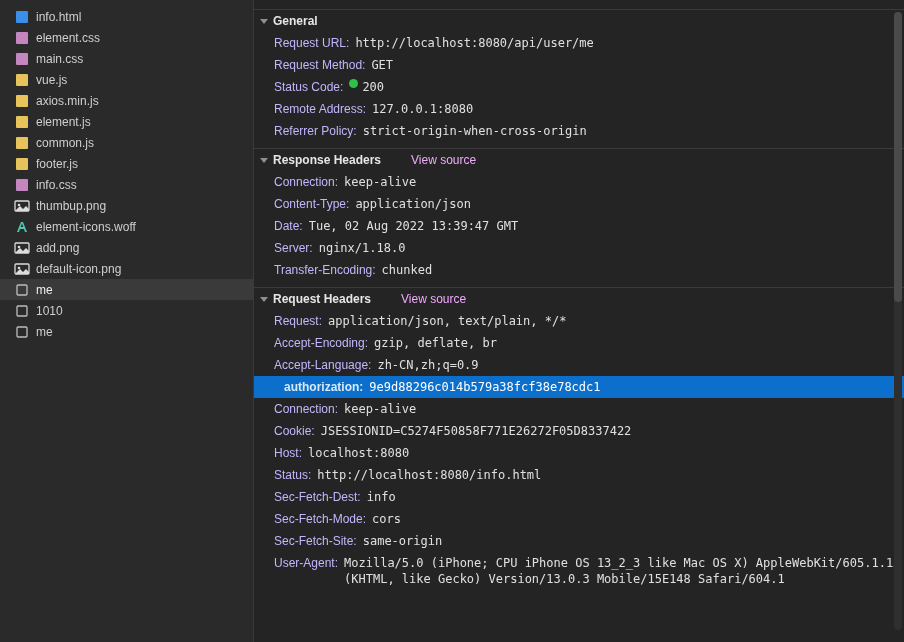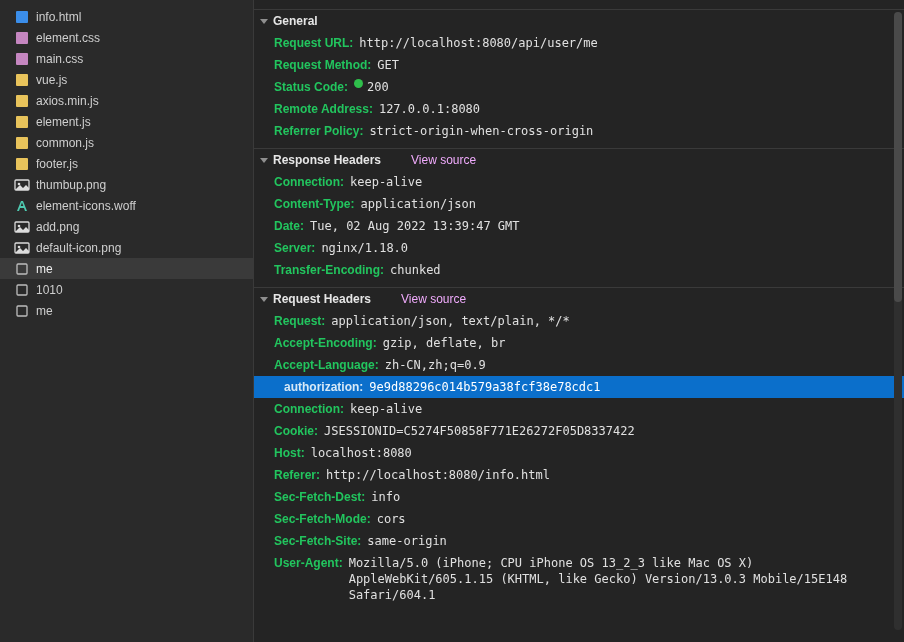--- a/index.html
+++ b/index.html
@@ -79,22 +79,22 @@
     font-size: 12px;
     margin-left: 6px;
   }
   .kv {
     display: flex;
     padding: 3px 0 3px 20px;
     line-height: 16px;
     font-size: 12px;
   }
   .kv-key {
-    color: #22c55e;
-    font-weight: 700;
+    color: #c4b5fd;
+    font-weight: 400;
     margin-right: 6px;
     white-space: nowrap;
   }
   .kv-val, .url-val, .mono {
     color: #e0e0e0;
     font-family: Consolas, Menlo, monospace;
   }
   .kv.highlight {
     background: #0b6fcb;
     padding-left: 30px;
@@ -181,20 +181,26 @@
       </svg>
       <span>common.js</span>
     </div>
     <div class="file-item">
       <svg class="file-icon ic-yellow" viewBox="0 0 16 16">
         <rect x="2" y="2" width="12" height="12" rx="1"></rect>
       </svg>
       <span>footer.js</span>
     </div>
     <div class="file-item">
+      <svg class="file-icon ic-purple" viewBox="0 0 16 16">
+        <rect x="2" y="2" width="12" height="12" rx="1"></rect>
+      </svg>
+      <span>info.css</span>
+    </div>
+    <div class="file-item">
       <svg class="file-icon ic-white" viewBox="0 0 16 16">
         <rect x="1" y="3" width="14" height="10" rx="1" fill="none" stroke="#dcdcdc" stroke-width="1.3"></rect>
         <circle cx="5" cy="7" r="1.3"></circle>
         <path d="M2 12 L6 8 L9 11 L12 8 L15 11 L15 13 L2 13 Z"></path>
       </svg>
       <span>thumbup.png</span>
     </div>
     <div class="file-item">
       <svg class="file-icon ic-teal" viewBox="0 0 16 16">
         <path d="M3 13 L7 3 L9 3 L13 13 L11 13 L10 10 L6 10 L5 13 Z M6.7 8 L9.3 8 L8 4.5 Z"></path>
@@ -336,21 +342,21 @@
           </div>
           <div class="kv">
             <span class="kv-key">Cookie:</span>
             <span class="kv-val mono">JSESSIONID=C5274F50858F771E26272F05D8337422</span>
           </div>
           <div class="kv">
             <span class="kv-key">Host:</span>
             <span class="kv-val mono">localhost:8080</span>
           </div>
           <div class="kv">
-            <span class="kv-key">Referer:</span>
+            <span class="kv-key">Status:</span>
             <span class="kv-val mono">http://localhost:8080/info.html</span>
           </div>
           <div class="kv">
             <span class="kv-key">Sec-Fetch-Dest:</span>
             <span class="kv-val mono">info</span>
           </div>
           <div class="kv">
             <span class="kv-key">Sec-Fetch-Mode:</span>
             <span class="kv-val mono">cors</span>
           </div>

